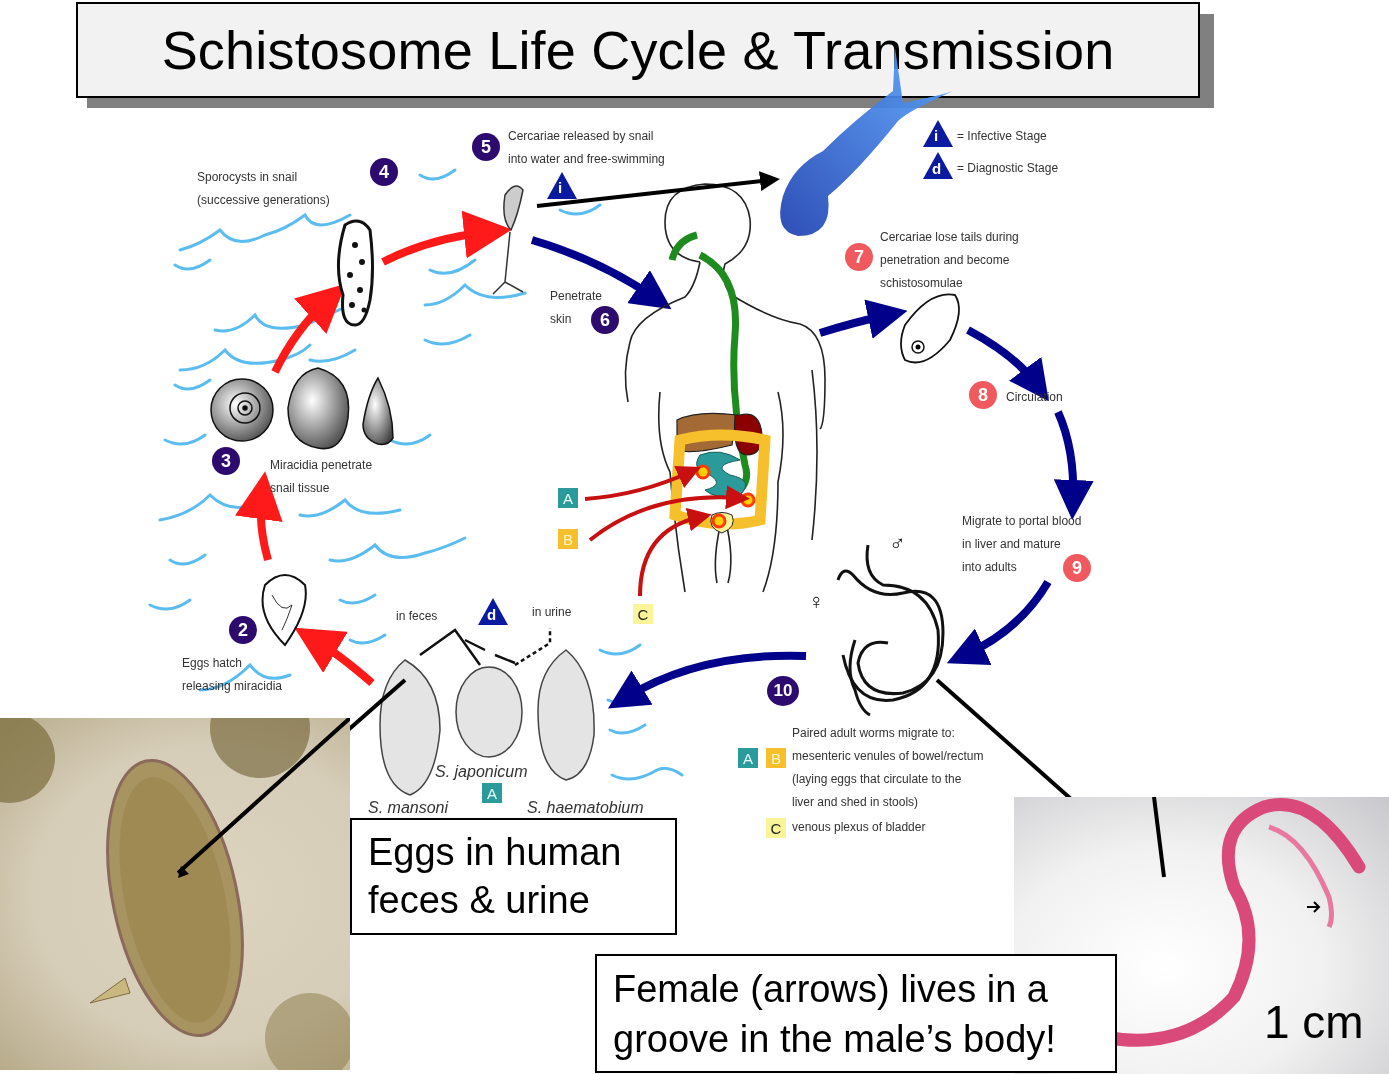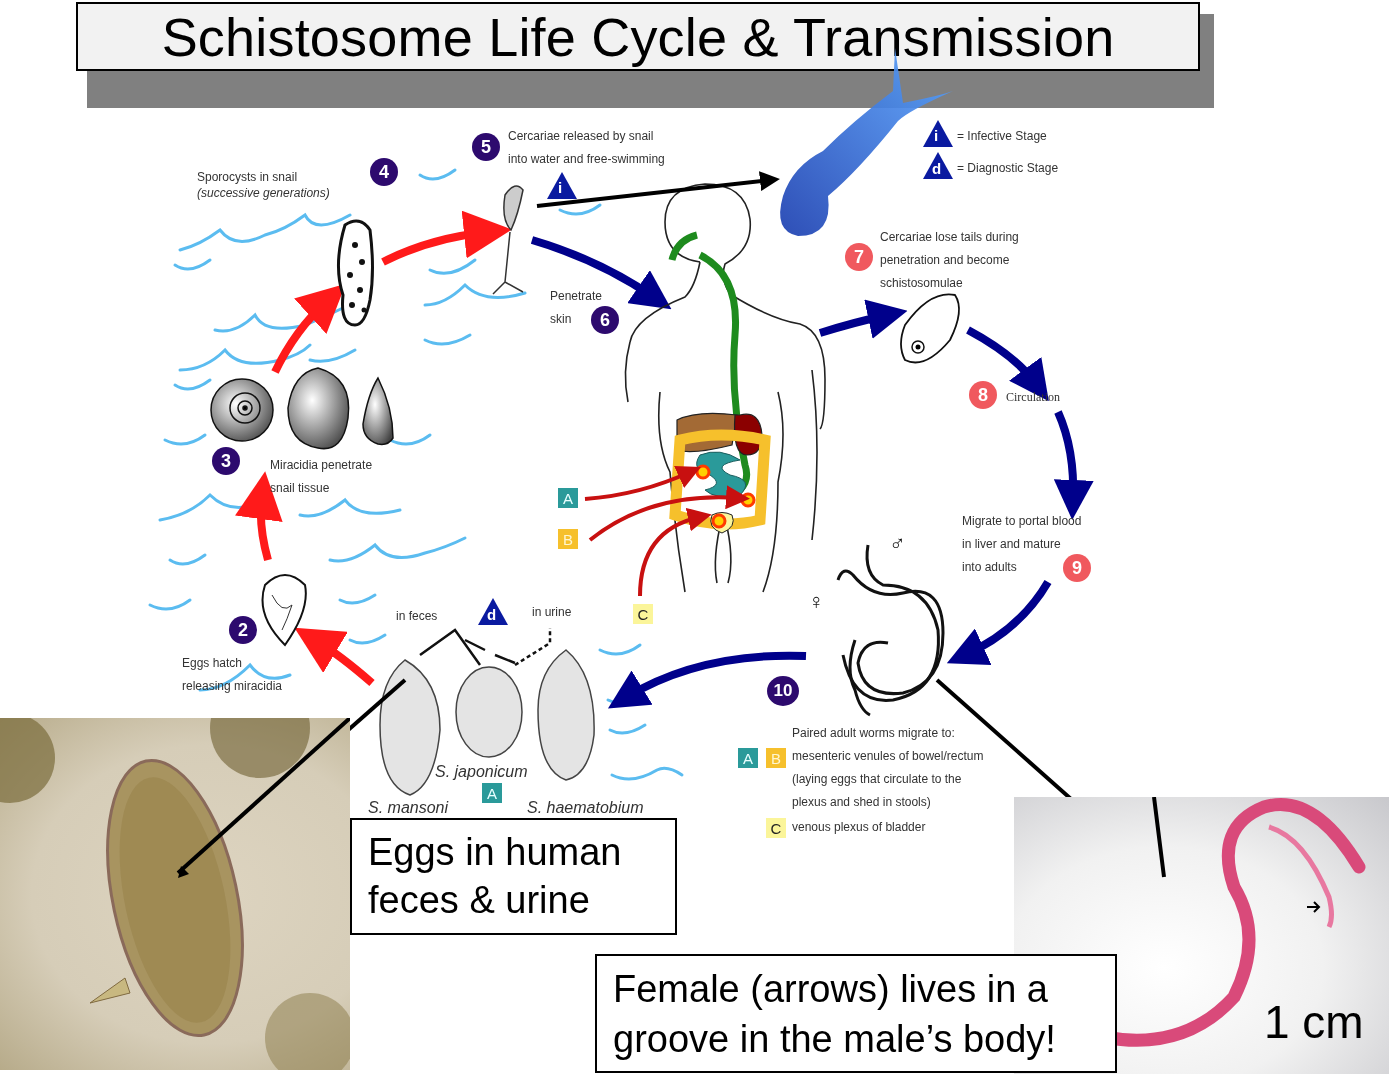--- a/index.html
+++ b/index.html
@@ -1,19 +1,19 @@
 <!DOCTYPE html>
 <html><head>
 <meta charset="utf-8">
 <style>
   html,body{margin:0;padding:0;}
   body{width:1389px;height:1074px;position:relative;overflow:hidden;background:#ffffff;font-family:"Liberation Sans",sans-serif;color:#222;}
   .abs{position:absolute;}
   #title-shadow{left:87px;top:14px;width:1127px;height:94px;background:#808080;}
-  #title-box{left:76px;top:2px;width:1124px;height:69px;background:#f2f2f2;border:2px solid #000;box-sizing:border-box;display:flex;align-items:center;justify-content:center;}
+  #title-box{left:76px;top:2px;width:1124px;height:96px;background:#f2f2f2;border:2px solid #000;box-sizing:border-box;display:flex;align-items:center;justify-content:center;}
   #title-box span{font-size:54px;color:#000;letter-spacing:0.2px;}
   svg#diagram{position:absolute;left:0;top:0;}
   .lbl{position:absolute;font-size:12px;line-height:23px;color:#333;white-space:nowrap;}
   .ital{font-style:italic;}
   .num{position:absolute;width:28px;height:28px;border-radius:50%;color:#fff;font-weight:bold;font-size:18px;display:flex;align-items:center;justify-content:center;}
   .num.dark{background:#2d0a6e;}
   .num.red{background:#f0595e;}
   .sq{position:absolute;width:20px;height:20px;font-size:15px;display:flex;align-items:center;justify-content:center;}
   .sq.A{background:#2a9a9a;color:#e8ffff;}
   .sq.B{background:#f6c02c;color:#fff6d0;}
@@ -204,33 +204,33 @@
 
 <span class="lbl" style="left:957px;top:125px;">= Infective Stage</span>
 <span class="lbl" style="left:957px;top:157px;">= Diagnostic Stage</span>
 
 <div class="num dark" style="left:472px;top:133px;">5</div>
 <span class="lbl" style="left:508px;top:125px;">Cercariae released by snail</span>
 <span class="lbl" style="left:508px;top:148px;">into water and free-swimming</span>
 
 <span class="lbl" style="left:197px;top:166px;">Sporocysts in snail</span>
 <div class="num dark" style="left:370px;top:158px;">4</div>
-<span class="lbl" style="left:197px;top:182px;font-style:italic;">(successive generations)</span>
+<span class="lbl" style="left:197px;top:189px;">(successive generations)</span>
 
 <span class="lbl" style="left:550px;top:285px;">Penetrate</span>
 <span class="lbl" style="left:550px;top:308px;">skin</span>
 <div class="num dark" style="left:591px;top:306px;">6</div>
 
 <div class="num red" style="left:845px;top:243px;">7</div>
 <span class="lbl" style="left:880px;top:226px;">Cercariae lose tails during</span>
 <span class="lbl" style="left:880px;top:249px;">penetration and become</span>
 <span class="lbl" style="left:880px;top:272px;">schistosomulae</span>
 
 <div class="num red" style="left:969px;top:381px;">8</div>
-<span class="lbl" style="left:1006px;top:386px;font-family:Liberation Serif, serif;">Circulation</span>
+<span class="lbl" style="left:1006px;top:386px;">Circulation</span>
 
 <span class="lbl" style="left:962px;top:510px;">Migrate to portal blood</span>
 <span class="lbl" style="left:962px;top:533px;">in liver and mature</span>
 <span class="lbl" style="left:962px;top:556px;">into adults</span>
 <div class="num red" style="left:1063px;top:554px;">9</div>
 
 <div class="num dark" style="left:212px;top:447px;">3</div>
 <span class="lbl" style="left:270px;top:454px;">Miracidia penetrate</span>
 <span class="lbl" style="left:270px;top:477px;">snail tissue</span>
 
@@ -245,21 +245,21 @@
 <span class="lbl" style="left:808px;top:590px;font-size:22px;color:#111;">♀</span>
 
 <div class="sq A" style="left:558px;top:488px;">A</div>
 <div class="sq B" style="left:558px;top:529px;">B</div>
 <div class="sq C" style="left:633px;top:604px;">C</div>
 
 <div class="sq A" style="left:738px;top:748px;">A</div>
 <div class="sq B" style="left:766px;top:748px;">B</div>
 <span class="lbl" style="left:792px;top:745px;">mesenteric venules of bowel/rectum</span>
 <span class="lbl" style="left:792px;top:768px;">(laying eggs that circulate to the</span>
-<span class="lbl" style="left:792px;top:791px;">plexus and shed in stools)</span>
+<span class="lbl" style="left:792px;top:791px;">liver and shed in stools)</span>
 <div class="sq C" style="left:766px;top:818px;">C</div>
 <span class="lbl" style="left:792px;top:816px;">venous plexus of bladder</span>
 
 <span class="lbl" style="left:396px;top:605px;">in feces</span>
 <span class="lbl" style="left:532px;top:601px;">in urine</span>
 <span class="lbl ital" style="left:368px;top:796px;font-size:16px;">S. mansoni</span>
 <span class="lbl ital" style="left:435px;top:760px;font-size:16px;">S. japonicum</span>
 <div class="sq A" style="left:482px;top:783px;">A</div>
 <span class="lbl ital" style="left:527px;top:796px;font-size:16px;">S. haematobium</span>
 

